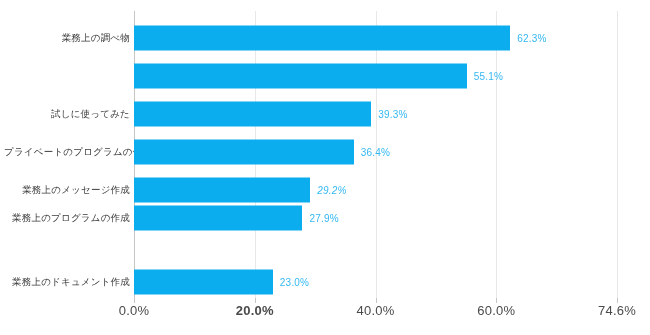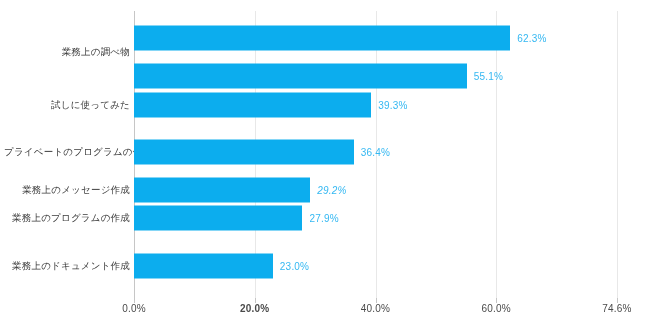--- a/index.html
+++ b/index.html
@@ -84,21 +84,21 @@
     font-size: 10px;
     color: #35b8f2;
     letter-spacing: .2px;
   }
 
   
   .xtick {
     position: absolute;
     top: 303px;
     transform: translateX(-50%);
-    font-size: 10px;
+    font-size: 13px;
     color: #4a4a4a;
     white-space: nowrap;
     letter-spacing: .2px;
   }
   .xtick-mark {
     position: absolute;
     top: 298px;
     width: 1px;
     height: 5px;
     background: #c6c6c6;
@@ -114,49 +114,49 @@
     <div class="gridline" style="left:120.75px;"></div>
     <div class="gridline" style="left:241.5px;"></div>
     <div class="gridline" style="left:362.25px;"></div>
     <div class="gridline" style="left:483px;"></div>
   </div>
 
   <div class="axis-line"></div>
 
   <div class="plot-area" id="bars-layer">
       <div class="row" style="top: 8px;">
-        <div class="cat-label" style="right: auto; left: -130px; width: 126px; margin-top: 14px;">業務上の調べ物</div>
+        <div class="cat-label" style="right: auto; left: -130px; width: 126px;">業務上の調べ物</div>
         <div class="bar" style="width: 376.136px; background: rgb(12, 173, 238);"></div>
         <div class="bar-value" style="left: 383.136px; color: rgb(53, 184, 242);">62.3%</div>
       </div>
       <div class="row" style="top: 46px;">
         <div class="bar" style="width: 332.666px; background: rgb(12, 173, 238);"></div>
         <div class="bar-value" style="left: 339.666px; color: rgb(53, 184, 242);">55.1%</div>
       </div>
-      <div class="row" style="top: 75px; text-decoration: underline;">
+      <div class="row" style="top: 84px; text-decoration: underline;">
         <div class="cat-label" style="right: auto; left: -130px; width: 126px;">試しに使ってみた</div>
         <div class="bar" style="width: 237.274px; background: rgb(12, 173, 238);"></div>
         <div class="bar-value" style="left: 244.274px; color: rgb(53, 184, 242);">39.3%</div>
       </div>
       <div class="row" style="top: 122px;">
         <div class="cat-label" style="right: auto; left: -130px; width: 126px;">プライベートのプログラムの作成</div>
         <div class="bar" style="width: 219.765px; background: rgb(12, 173, 238);"></div>
         <div class="bar-value" style="left: 226.765px; color: rgb(53, 184, 242);">36.4%</div>
       </div>
       <div class="row" style="top: 160px;">
         <div class="cat-label" style="right: auto; left: -130px; width: 126px;">業務上のメッセージ作成</div>
         <div class="bar" style="width: 176.295px; background: rgb(12, 173, 238);"></div>
         <div class="bar-value" style="left: 183.295px; color: rgb(53, 184, 242); font-style: italic;">29.2%</div>
       </div>
       <div class="row" style="top: 188px; padding-left: 36px;">
         <div class="cat-label" style="right: auto; left: -130px; width: 126px;">業務上のプログラムの作成</div>
         <div class="bar" style="width: 168.446px; background: rgb(12, 173, 238);"></div>
         <div class="bar-value" style="left: 175.446px; color: rgb(53, 184, 242);">27.9%</div>
       </div>
-      <div class="row" style="top: 236px;">
+      <div class="row" style="top: 252px;">
         <div class="cat-label" style="right: auto; left: -130px; width: 126px;">業務上のドキュメント作成</div>
         <div class="bar" style="width: 138.862px; background: rgb(12, 173, 238);"></div>
         <div class="bar-value" style="left: 145.862px; color: rgb(53, 184, 242);">23.0%</div>
       </div>
     </div>
 
   <div id="x-axis">
       <div class="xtick-mark" style="left: 134px;"></div>
       <div class="xtick" style="left: 134px; color: rgb(74, 74, 74);">0.0%</div>
       <div class="xtick-mark" style="left: 254.75px;"></div>

